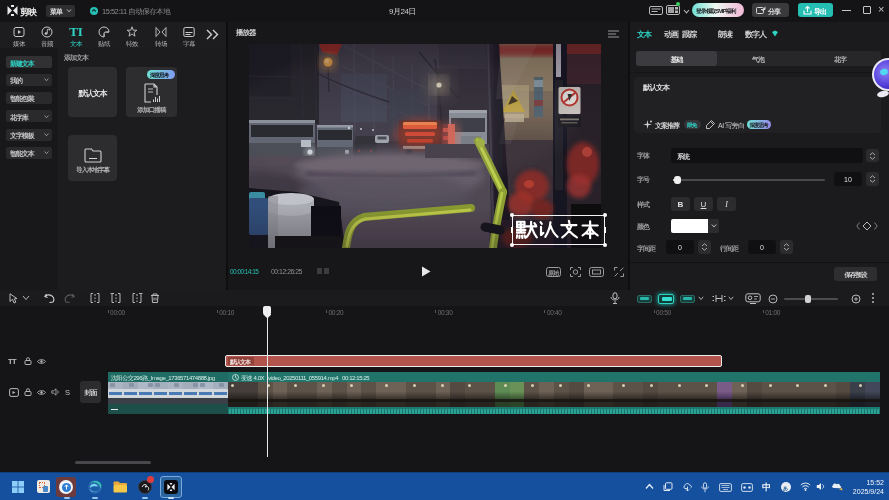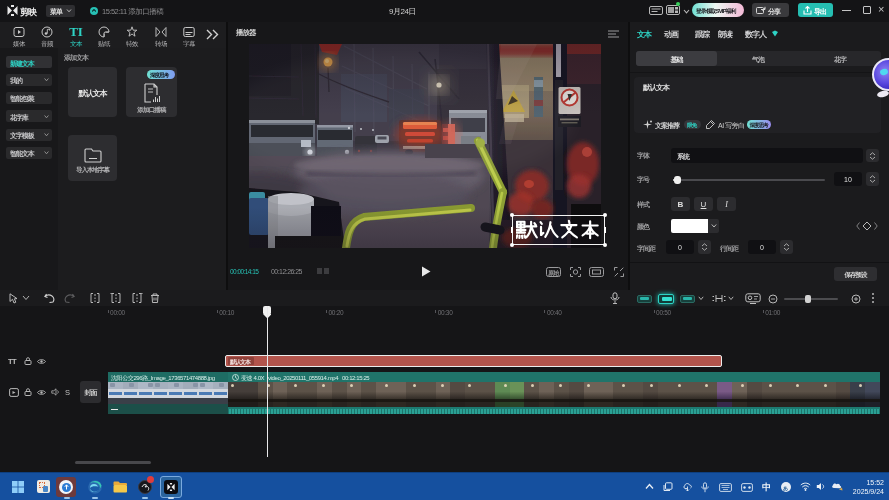--- a/index.html
+++ b/index.html
@@ -17,21 +17,21 @@
  <div class="a" style="left:46px;top:5px;width:29px;height:12px;background:#2e2e31;border-radius:2px">
    <div class="a tx" style="left:4px;top:2px;font-size:7px;color:#d8d8d8;letter-spacing:-1px;font-weight:bold">菜单</div>
    <svg class="a" style="left:20px;top:4px" width="6" height="4" viewBox="0 0 6 4">
           <path d="M1 0.5 L3 2.8 L5 0.5" stroke="#b8b8b8" stroke-width="1" fill="none"></path>
         </svg>
  </div>
  <div class="a" style="left:90px;top:7px;width:8px;height:8px;border-radius:50%;background:#27c0b4"></div>
  <svg class="a" style="left:92px;top:9px" width="4" height="4" viewBox="0 0 4 4">
         <path d="M0 2.5 L2 0.5 L4 2.5" stroke="#0d3a36" stroke-width="1.2" fill="none"></path>
       </svg>
- <div class="a tx" style="left:102px;top:7px;font-size:7.5px;color:#8a8a8c;letter-spacing:-0.5px">15:52:11 添加口播稿</div>
+ <div class="a tx" style="left:102px;top:7px;font-size:7.5px;color:#8a8a8c;letter-spacing:-0.5px">15:52:11 自动保存本地</div>
  <div class="a tx" style="left:389px;top:6px;font-size:8px;color:#cfcfcf;letter-spacing:-0.5px">9月24日</div>
  <svg class="a" style="left:649px;top:6px" width="14" height="9" viewBox="0 0 14 9">
         <rect x="0.5" y="0.5" width="13" height="8" rx="1.5" stroke="#b8b8b8" fill="none"></rect>
         <rect x="2.5" y="2.5" width="9" height="1" fill="#b8b8b8"></rect>
         <rect x="2.5" y="5" width="6" height="1" fill="#b8b8b8"></rect>
       </svg>
  <svg class="a" style="left:666px;top:5px" width="14" height="10" viewBox="0 0 14 10">
         <rect x="0.5" y="0.5" width="13" height="9" rx="1.5" stroke="#b8b8b8" fill="none"></rect>
         <rect x="2" y="2" width="6" height="6" fill="#b8b8b8" opacity="0.85"></rect>
         <rect x="9" y="2" width="3" height="2.5" fill="#b8b8b8"></rect>
@@ -402,21 +402,21 @@
         <rect x="3.5" y="3" width="8" height="4" stroke="#9a9a9c" fill="none"></rect>
       </svg>
  <svg class="a" style="left:386px;top:8.5px" width="10" height="10" viewBox="0 0 10 10">
         <path d="M3.5 0.5 L0.5 0.5 L0.5 3.5 M6.5 9.5 L9.5 9.5 L9.5 6.5 M0.7 9.3 L4 6 M9.3 0.7 L6 4" stroke="#9a9a9c" fill="none"></path>
       </svg>
 </div>
 
 <div class="a" style="left:630px;top:22px;width:259px;height:268px;background:#1b1b1d">
  <div class="a" style="left:7px;top:7px;font-size:8px;font-weight:bold;color:#2ed3c5;letter-spacing:-1px;font-weight:bold">文本</div>
  <div class="a" style="left:34px;top:7px;font-size:8px;color:#d2d2d4;letter-spacing:-1px;font-weight:bold">动画</div>
- <div class="a" style="left:65px;top:7px;font-size:8px;color:#d2d2d4;letter-spacing:-1px;font-weight:bold">跟踪</div>
+ <div class="a" style="left:52px;top:7px;font-size:8px;color:#d2d2d4;letter-spacing:-1px;font-weight:bold">跟踪</div>
  <div class="a" style="left:88px;top:7px;font-size:8px;color:#d2d2d4;letter-spacing:-1px;font-weight:bold">朗读</div>
  <div class="a" style="left:115px;top:7px;font-size:8px;color:#d2d2d4;letter-spacing:-1px;font-weight:bold">数字人</div>
  <svg class="a" style="left:141px;top:8px" width="8" height="7" viewBox="0 0 8 7">
         <path d="M1 2 L4 0.5 L7 2 L4 6.5 Z" fill="#2ed3c5"></path>
       </svg>
  <div class="a" style="left:6px;top:29px;width:245px;height:15px;background:#27272a;border-radius:3px">
   <div class="a" style="left:0;top:0;width:81px;height:15px;background:#3c3c40;border-radius:3px"></div>
   <div class="a" style="left:0;top:3.5px;width:81px;text-align:center;font-size:7px;color:#ececec;letter-spacing:-1px;font-weight:bold">基础</div>
   <div class="a" style="left:81px;top:3.5px;width:82px;text-align:center;font-size:7px;color:#b2b2b4;letter-spacing:-1px;font-weight:bold">气泡</div>
   <div class="a" style="left:163px;top:3.5px;width:82px;text-align:center;font-size:7px;color:#b2b2b4;letter-spacing:-1px;font-weight:bold">花字</div>

